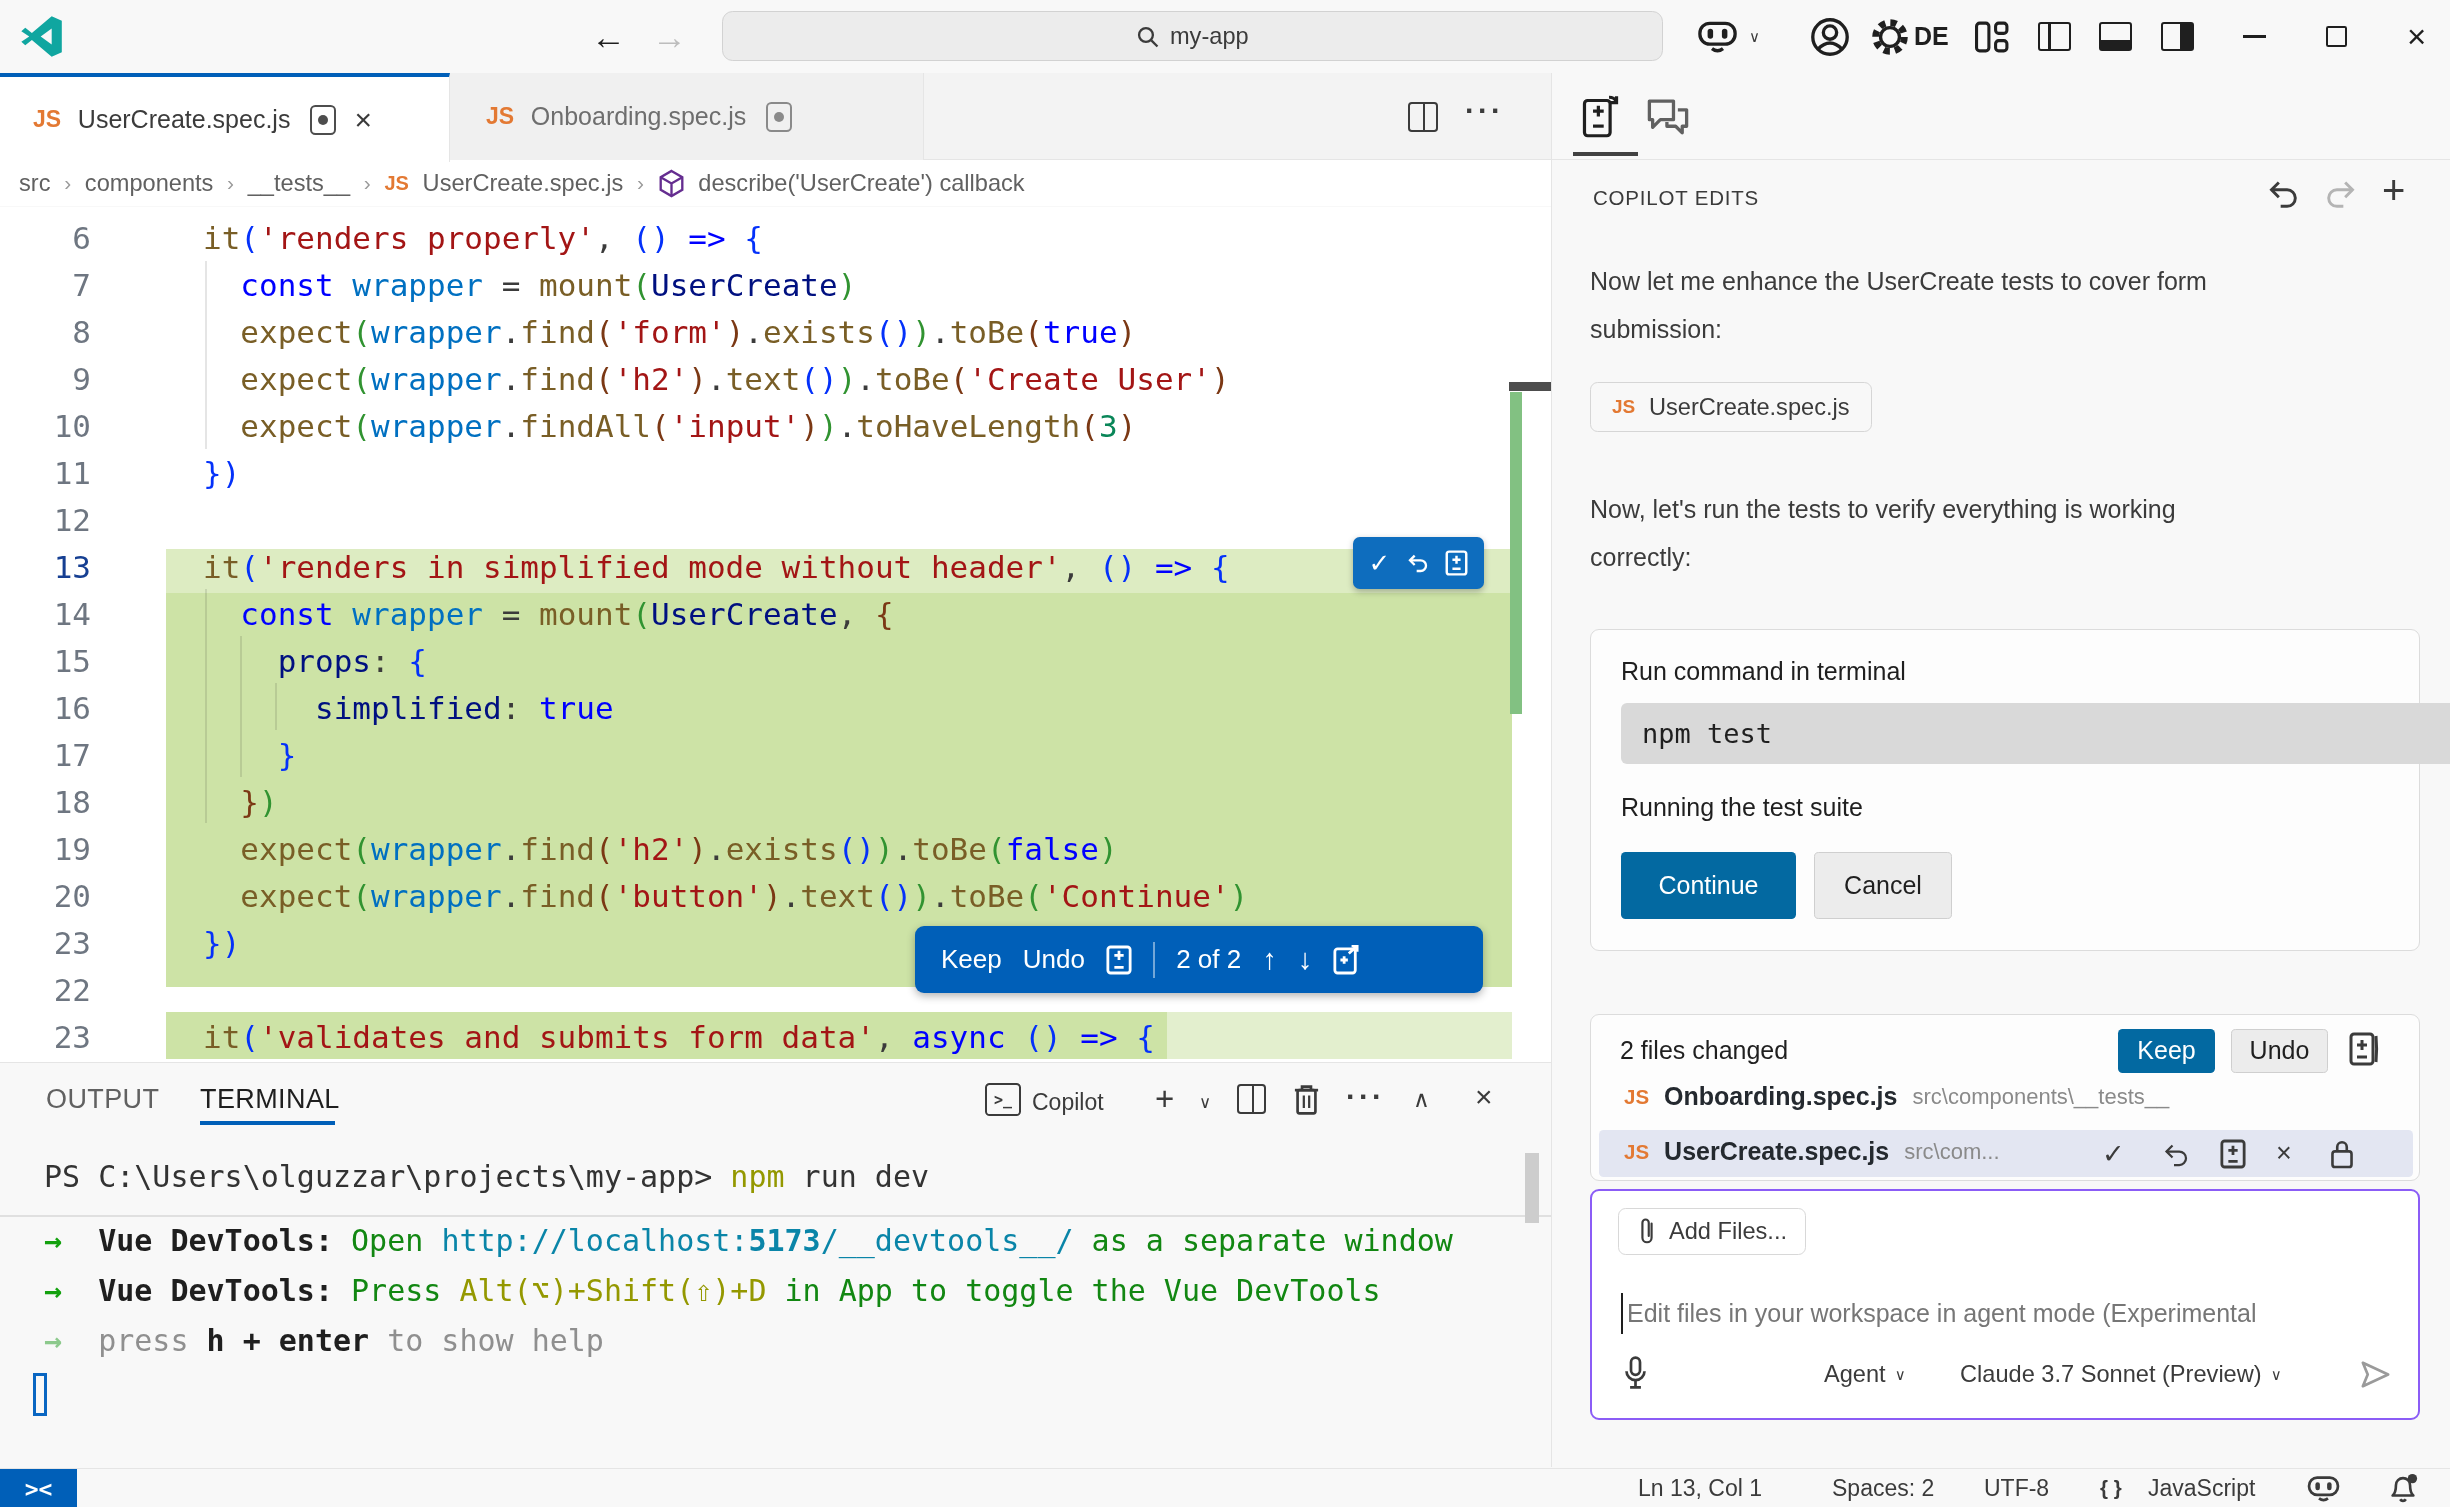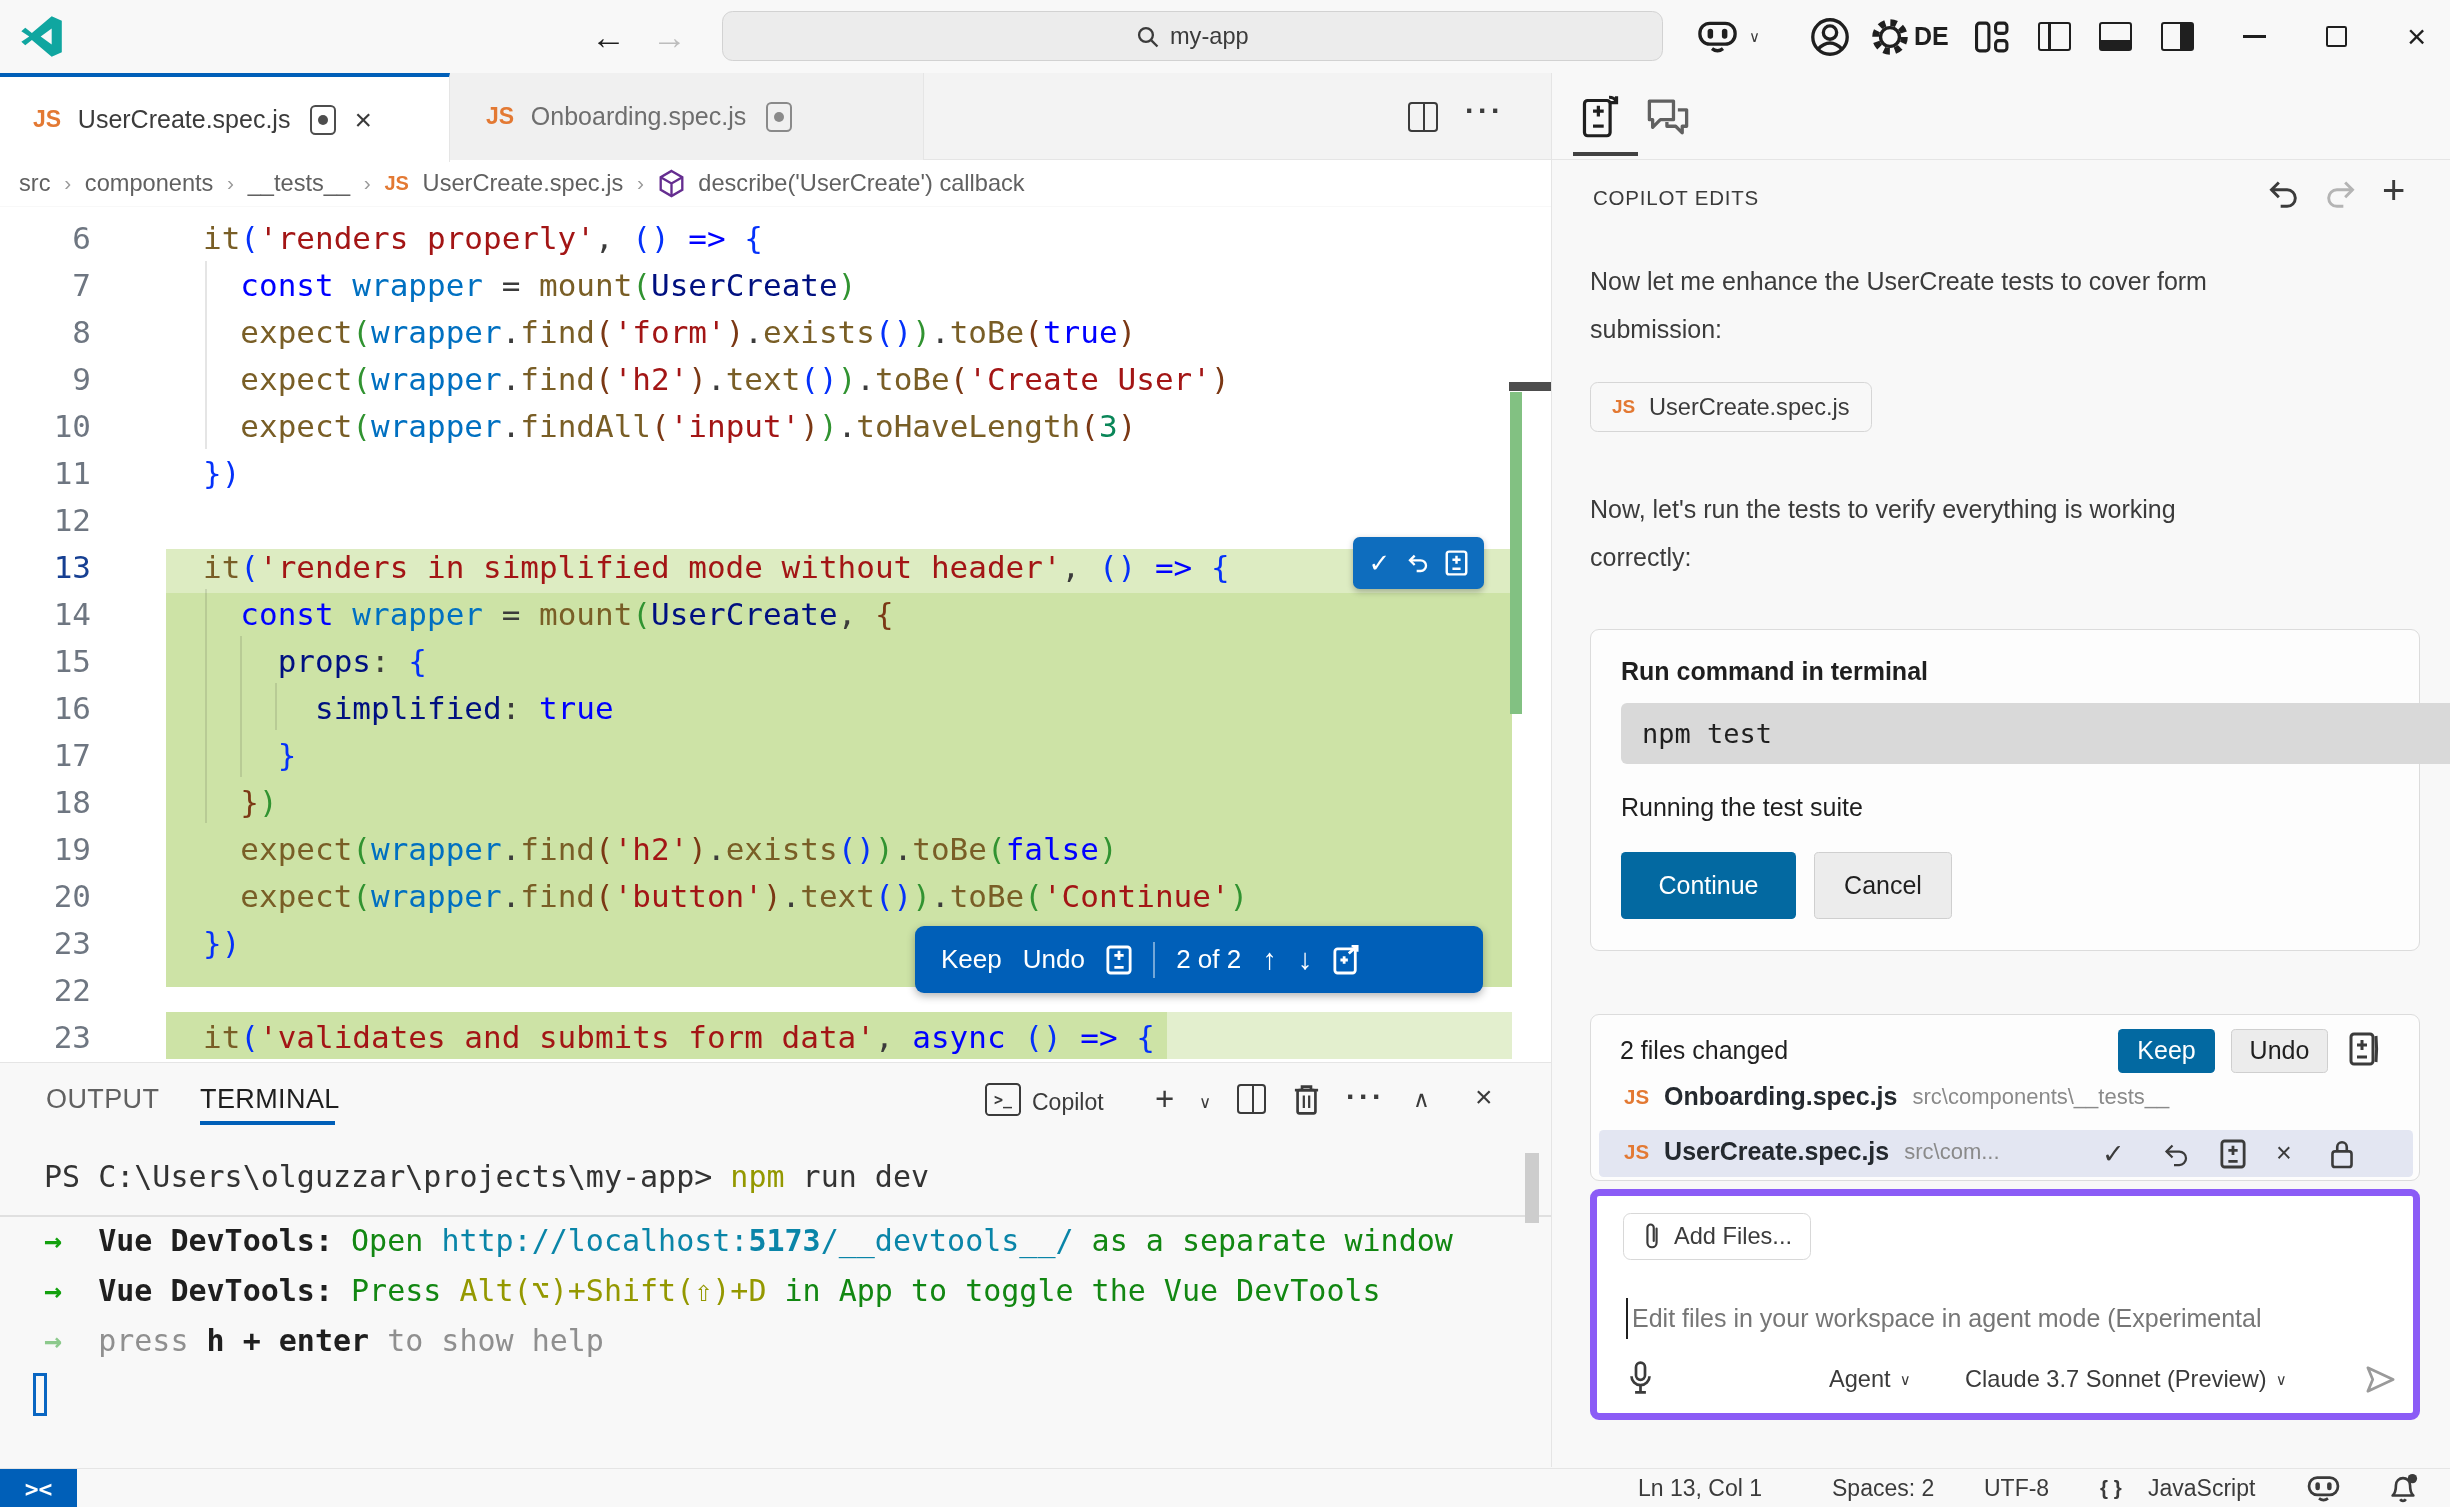--- a/index.html
+++ b/index.html
@@ -95,36 +95,36 @@
 
   
   #panel { left:1551px; top:160px; width:899px; height:1307px; background:#f8f8f8; border-left:1.5px solid #e5e5e5; }
   #panel-title { left:41px; top:26px; font-size:20.5px; letter-spacing:0.8px; color:#3b3b3b; }
   .ph-ico { position:absolute; top:16.7px; color:#3b3b3b; }
   .msg { position:absolute; left:38px; width:805px; font-size:25px; line-height:48px; color:#3b3b3b; white-space:pre-line; }
   #file-chip { left:38px; top:222px; height:50px; border:1.5px solid #d6d6d6; border-radius:7.6px;
     display:inline-flex; align-items:center; gap:13.7px; padding:0 21px; font-size:23.6px; background:#f8f8f8; }
   .card { position:absolute; left:38px; width:830px; background:#fdfdfd; border:1.5px solid #dcdcdc; border-radius:9px; }
   #cmd-card { top:469px; height:322px; }
-  #cmd-title { left:30px; top:27px; font-size:25px; font-weight:bold; color:#1f1f1f; }
+  #cmd-title { left:30px; top:27px; font-size:25px; font-weight:normal; color:#1f1f1f; }
   #cmd-box { left:30px; top:73px; width:849px; height:61px; background:#d9d9d9; border-radius:6px;
     display:flex; align-items:center; padding-left:21px;
     font-family:"DejaVu Sans Mono", monospace; font-size:27px; color:#1f1f1f; }
   #cmd-status { left:30px; top:163px; font-size:25px; color:#1f1f1f; }
   .btn { position:absolute; display:flex; align-items:center; justify-content:center; border-radius:4.6px; font-size:25px; }
   .btn-primary { background:#0369a1; color:#ffffff; }
   .btn-secondary { background:#ececec; color:#1f1f1f; border:1.5px solid #cfcfcf; }
   #files-card { top:854px; height:167px; }
   #files-header { left:29px; top:21px; font-size:25px; color:#1f1f1f; }
   .file-row { position:absolute; display:flex; align-items:center; gap:15px; font-size:25px; }
   .file-name { font-weight:bold; color:#24292f; }
   .file-path { font-size:22px; color:#8a8a8a; }
   #file-row2-bg { left:7.6px; top:115px; width:814px; height:47px; background:#e3e6f2; border-radius:4.6px; }
   .fr-ico { position:absolute; top:123px; color:#3b3b3b; }
-  #input-card { top:1029px; height:231px; background:#ffffff; border:7px solid #8b5cf6; border-radius:9px; }
+  #input-card { top:1029px; height:231px; background:#ffffff; border:2px solid #8b5cf6; border-radius:9px; }
   #add-files-chip { left:26px; top:16.7px; height:47px; border:1.5px solid #d8d8d8; border-radius:7.6px;
     display:inline-flex; align-items:center; gap:12px; padding:0 18px; font-size:23.6px; color:#3b3b3b; background:#ffffff; }
   #input-cursor { left:29px; top:102px; width:2.3px; height:41px; background:#1f1f1f; }
   #input-placeholder { left:35px; top:108px; width:778px; font-size:25px; color:#767676; white-space:nowrap; overflow:hidden; }
   .in-bot { position:absolute; font-size:23.6px; color:#3b3b3b; display:flex; align-items:center; gap:9px; }
   .chev { font-size:15px; color:#3b3b3b; }
 
   
   #statusbar { left:0; top:1468px; width:2450px; height:40px; background:#f8f8f8; border-top:1.5px solid #e5e5e5; }
   #remote-btn { left:0; top:0; width:77px; height:40px; background:#005FB8; color:#ffffff;

